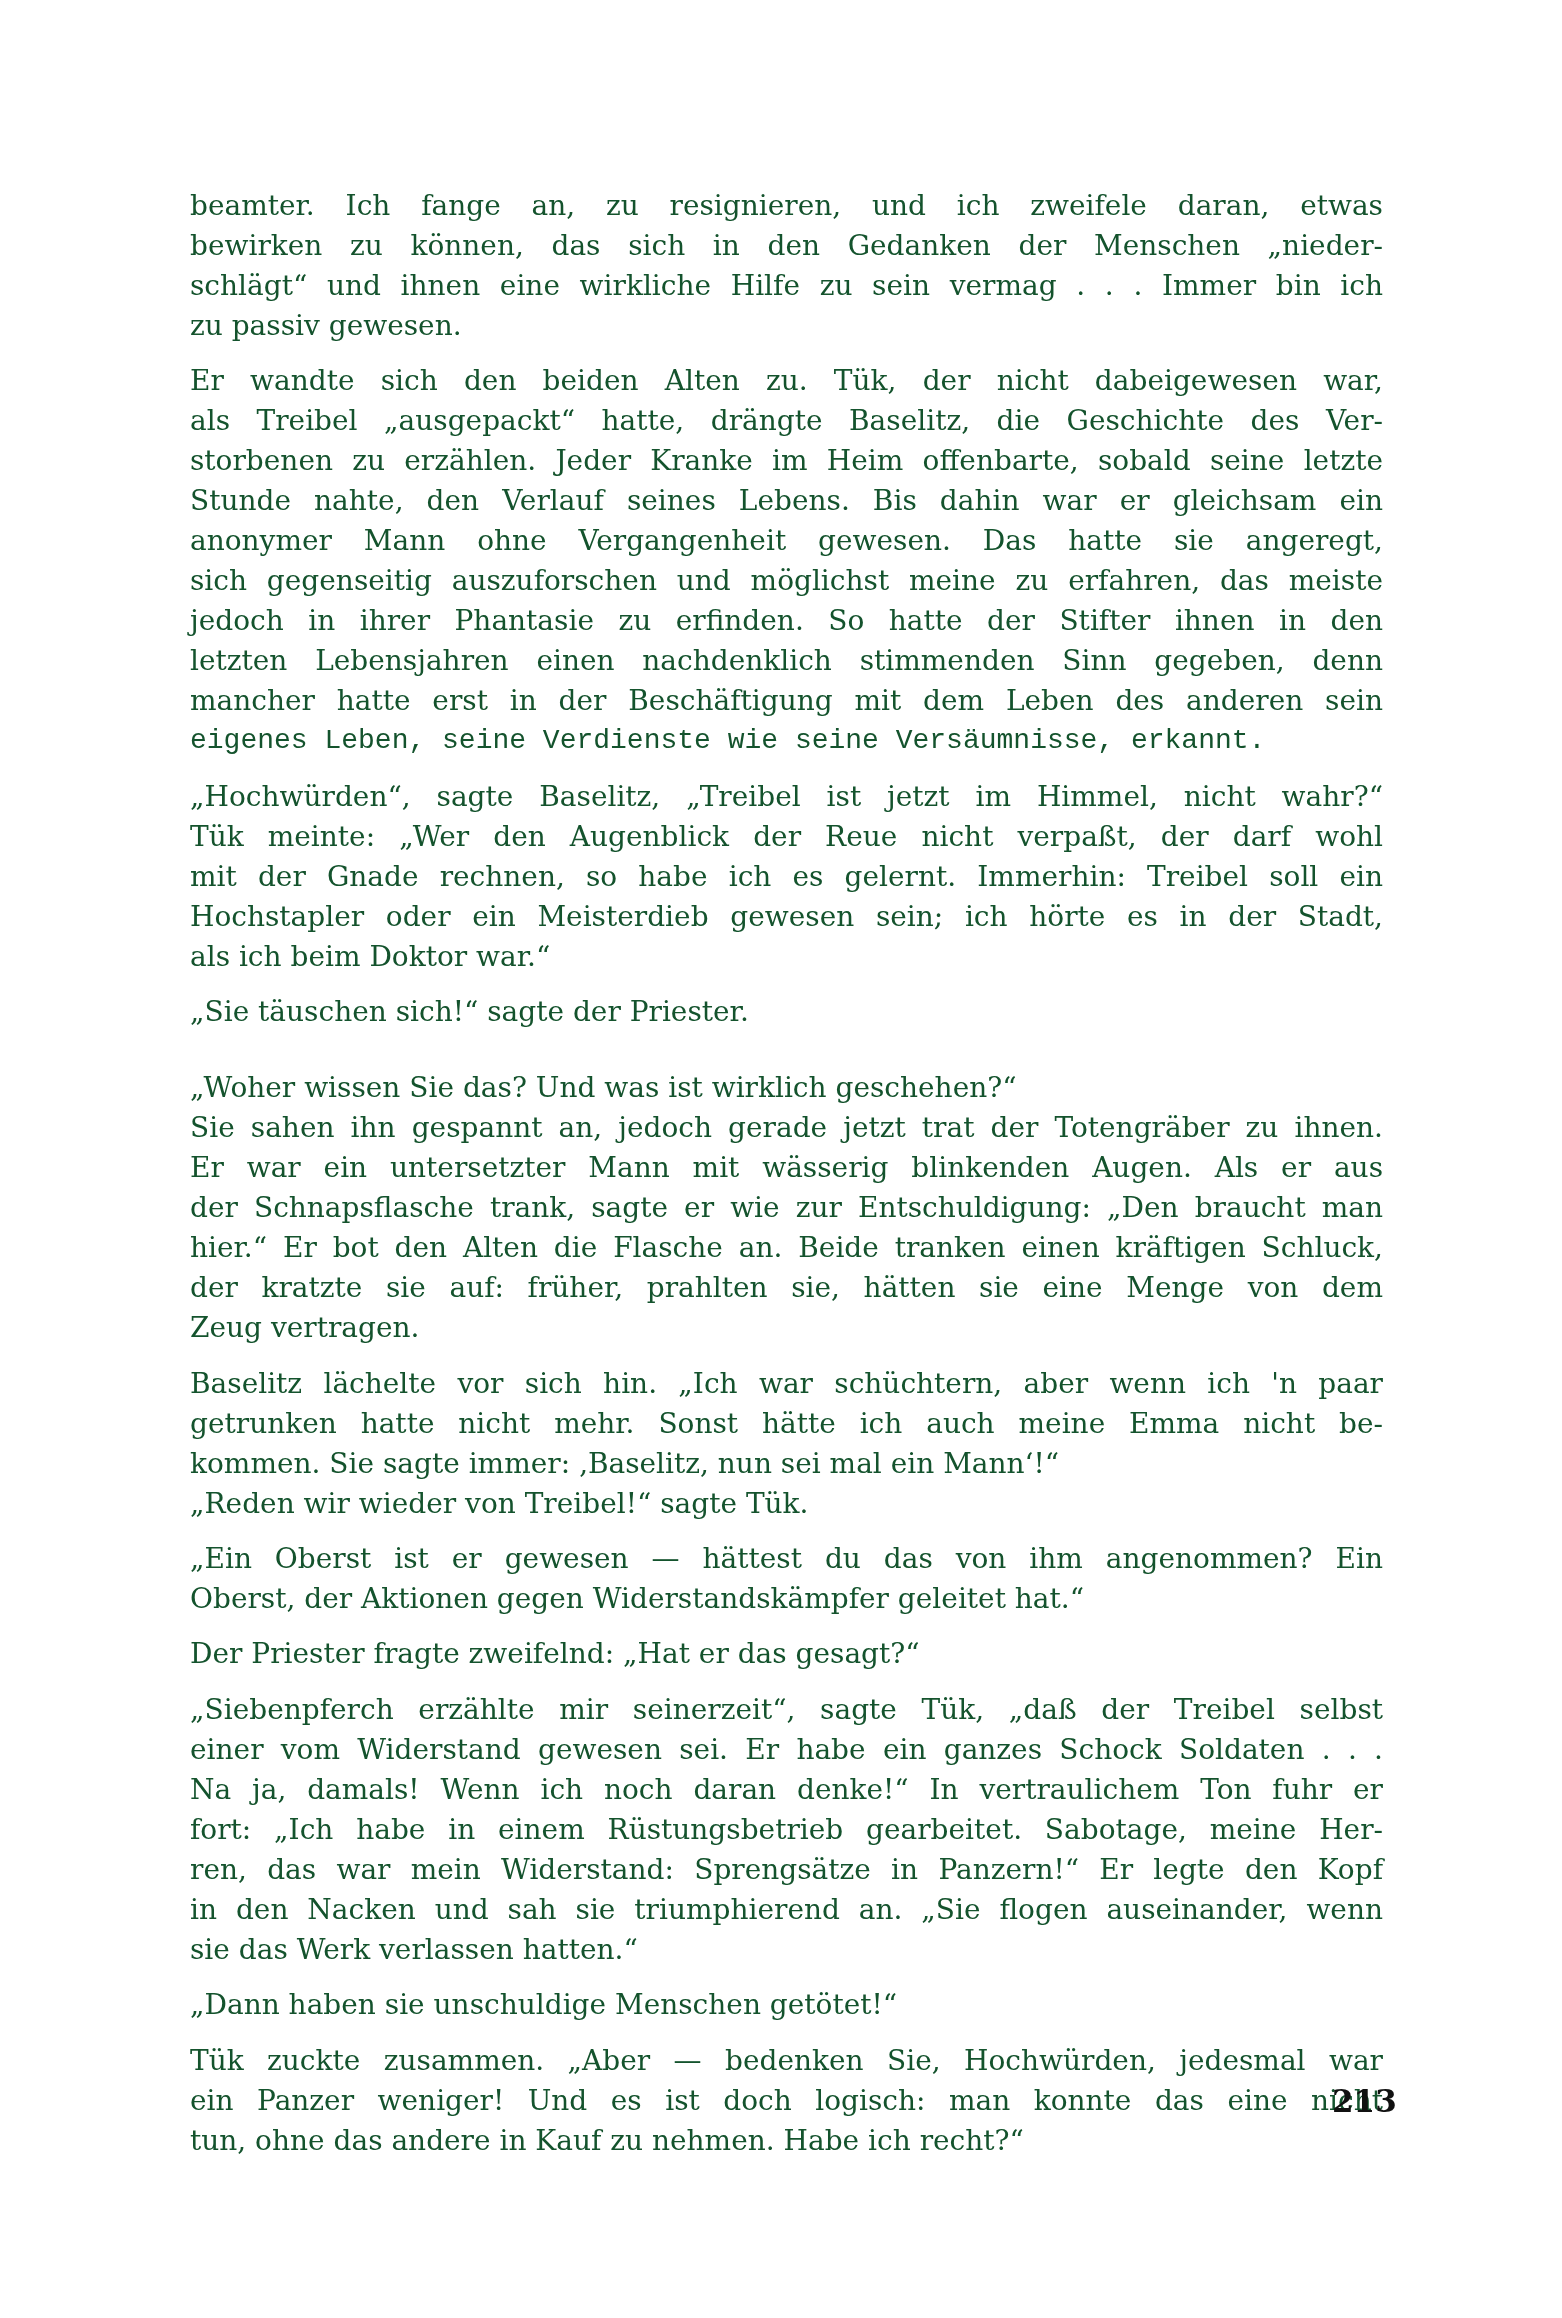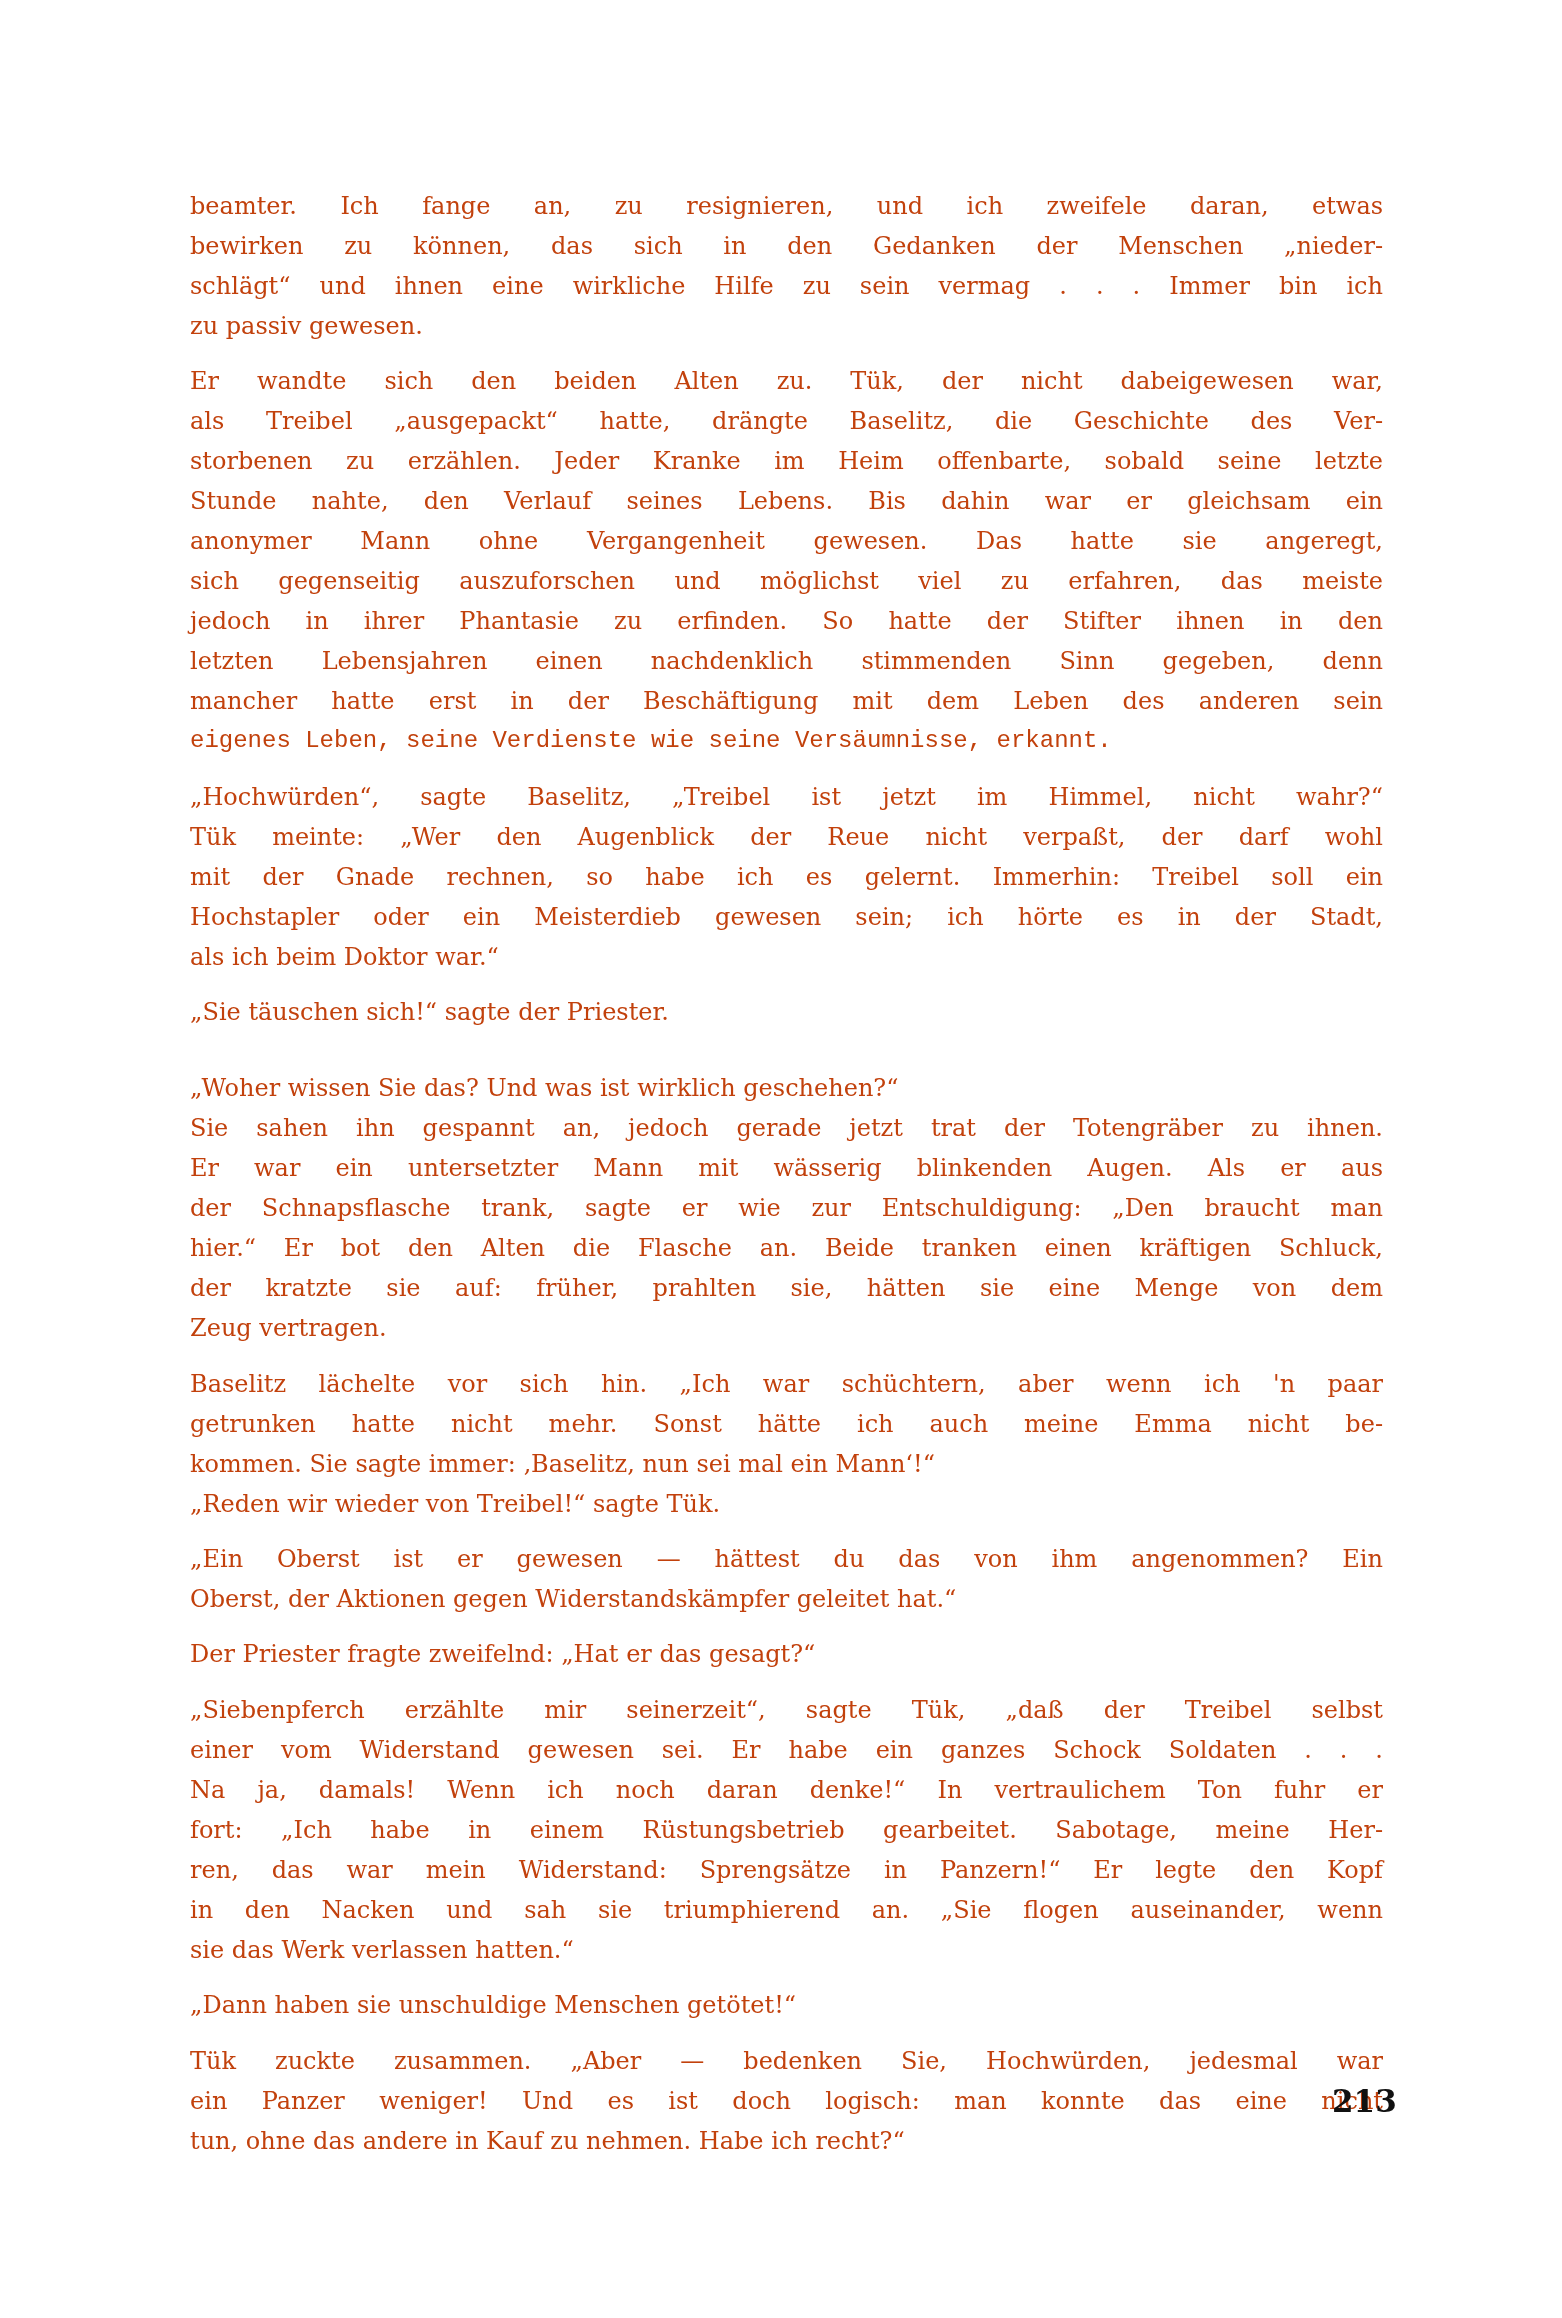--- a/index.html
+++ b/index.html
@@ -1,21 +1,21 @@
 <!DOCTYPE html>
 <html style="font-size:13.7px"><head>
 <meta charset="utf-8">
 <style>
   html, body { margin: 0; padding: 0; background: #ffffff; }
   body { width: 1562px; height: 2319px; position: relative; overflow: hidden; }
   .page {
     position: absolute; left: 190px; top: 186px; width: 1193px;
     font-family: "DejaVu Serif", "Liberation Serif", serif;
-    color: #c2410c;
-    font-size: 24px;
+    color: #14532d;
+    font-size: 28px;
     letter-spacing: 0px;
   }
   .para { margin: 0 0 15.4px 0; }
   .para.tight { margin-bottom: 0; }
   .line {
     display: block; height: 40px; line-height: 40px;
     white-space: nowrap; text-align: justify; text-align-last: justify;
     transform-origin: left center;
   }
   .line.last { text-align-last: left; }
@@ -34,21 +34,21 @@
       <span class="line" style="display: block;">bewirken zu können, das sich in den Gedanken der Menschen „nieder-</span>
       <span class="line" style="display: block;">schlägt“ und ihnen eine wirkliche Hilfe zu sein vermag . . . Immer bin ich</span>
       <span class="line last" style="display: block;">zu passiv gewesen.</span>
     </div>
     <div class="para">
       <span class="line" style="display: block;">Er wandte sich den beiden Alten zu. Tük, der nicht dabeigewesen war,</span>
       <span class="line" style="display: block;">als Treibel „ausgepackt“ hatte, drängte Baselitz, die Geschichte des Ver-</span>
       <span class="line" style="display: block;">storbenen zu erzählen. Jeder Kranke im Heim offenbarte, sobald seine letzte</span>
       <span class="line" style="display: block;">Stunde nahte, den Verlauf seines Lebens. Bis dahin war er gleichsam ein</span>
       <span class="line" style="display: block;">anonymer Mann ohne Vergangenheit gewesen. Das hatte sie angeregt,</span>
-      <span class="line" style="display: block;">sich gegenseitig auszuforschen und möglichst viel zu erfahren, das meiste</span>
+      <span class="line" style="display: block;">sich gegenseitig auszuforschen und möglichst meine zu erfahren, das meiste</span>
       <span class="line" style="display: block;">jedoch in ihrer Phantasie zu erfinden. So hatte der Stifter ihnen in den</span>
       <span class="line" style="display: block;">letzten Lebensjahren einen nachdenklich stimmenden Sinn gegeben, denn</span>
       <span class="line" style="display: block;">mancher hatte erst in der Beschäftigung mit dem Leben des anderen sein</span>
       <span class="line last" style="display: block; font-family: Liberation Mono, monospace;">eigenes Leben, seine Verdienste wie seine Versäumnisse, erkannt.</span>
     </div>
     <div class="para">
       <span class="line" style="display: block;">„Hochwürden“, sagte Baselitz, „Treibel ist jetzt im Himmel, nicht wahr?“</span>
       <span class="line" style="display: block;">Tük meinte: „Wer den Augenblick der Reue nicht verpaßt, der darf wohl</span>
       <span class="line" style="display: block;">mit der Gnade rechnen, so habe ich es gelernt. Immerhin: Treibel soll ein</span>
       <span class="line" style="display: block;">Hochstapler oder ein Meisterdieb gewesen sein; ich hörte es in der Stadt,</span>

